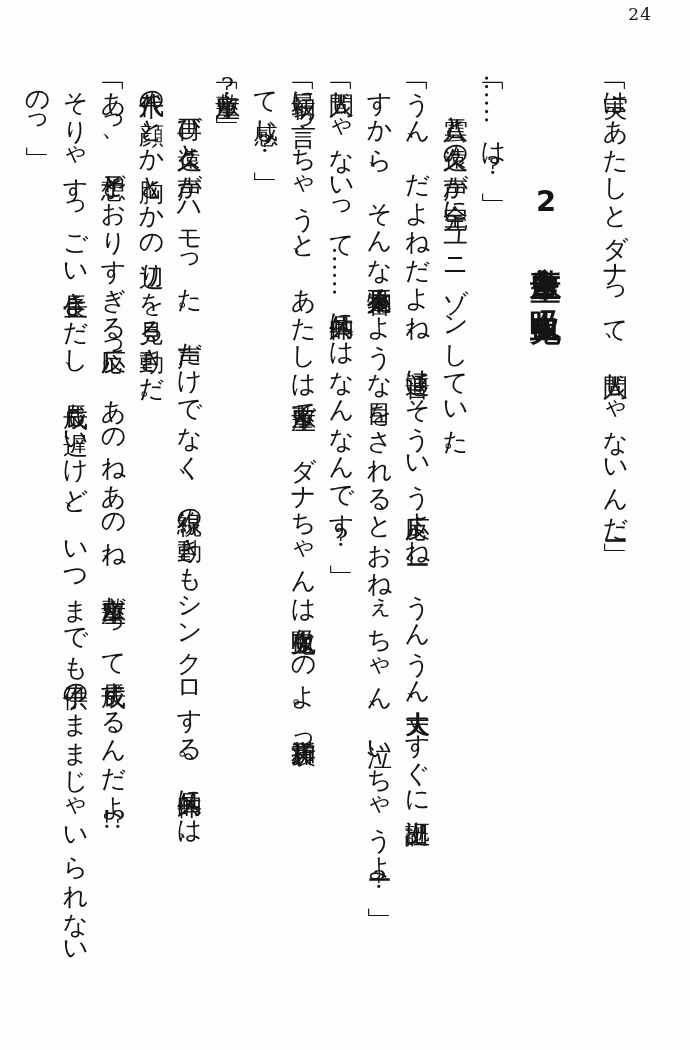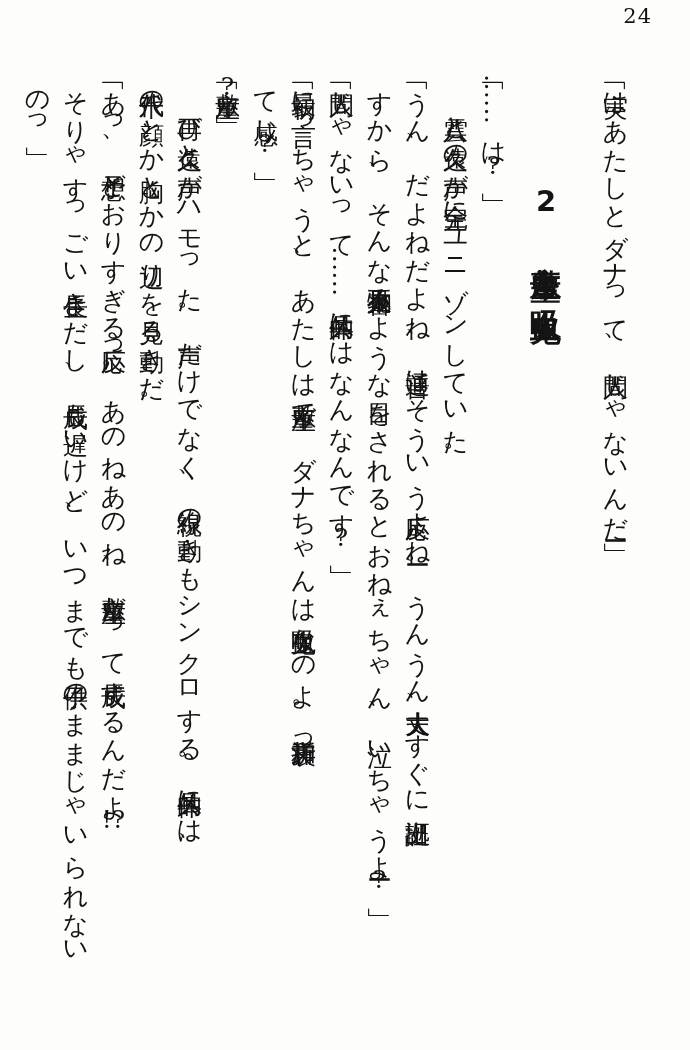--- a/index.html
+++ b/index.html
@@ -13,21 +13,21 @@
     height: 1050px;
     background: #fdfdfb;
     color: #141414;
     font-family: "DejaVu Serif", "Liberation Serif", serif;
     overflow: hidden;
   }
   .page-number {
     position: absolute;
     top: 4px;
     right: 38px;
-    font-size: 21px;
+    font-size: 17px;
     letter-spacing: 1px;
   }
   .text-block {
     position: absolute;
     top: 74px;
     right: 56px;
     height: 994px;
     writing-mode: vertical-rl;
     text-orientation: mixed;
     font-size: 25px;

